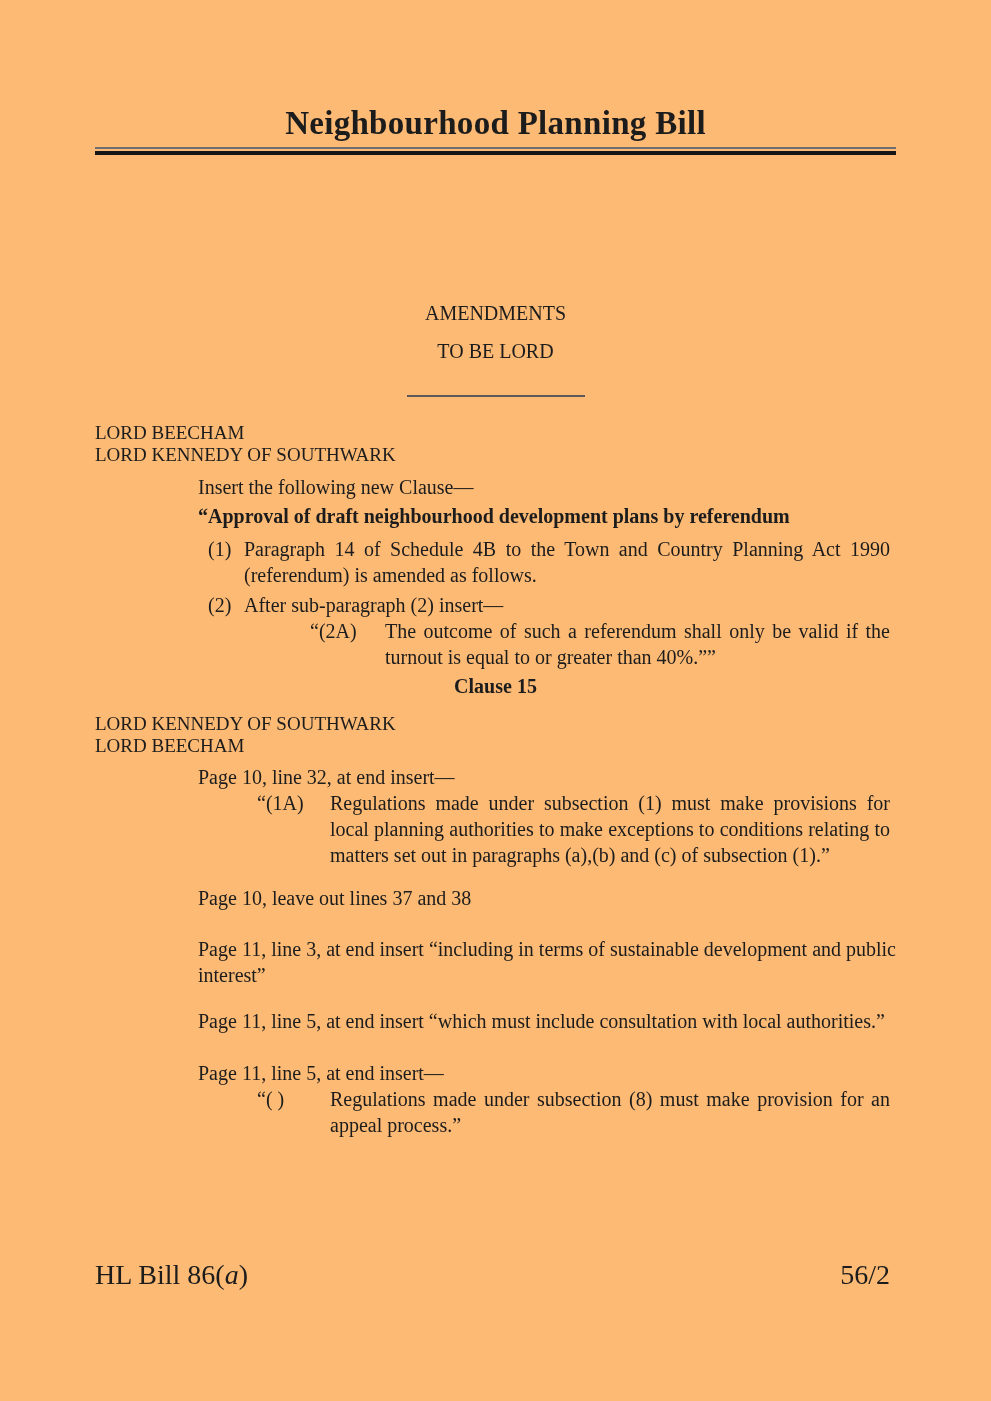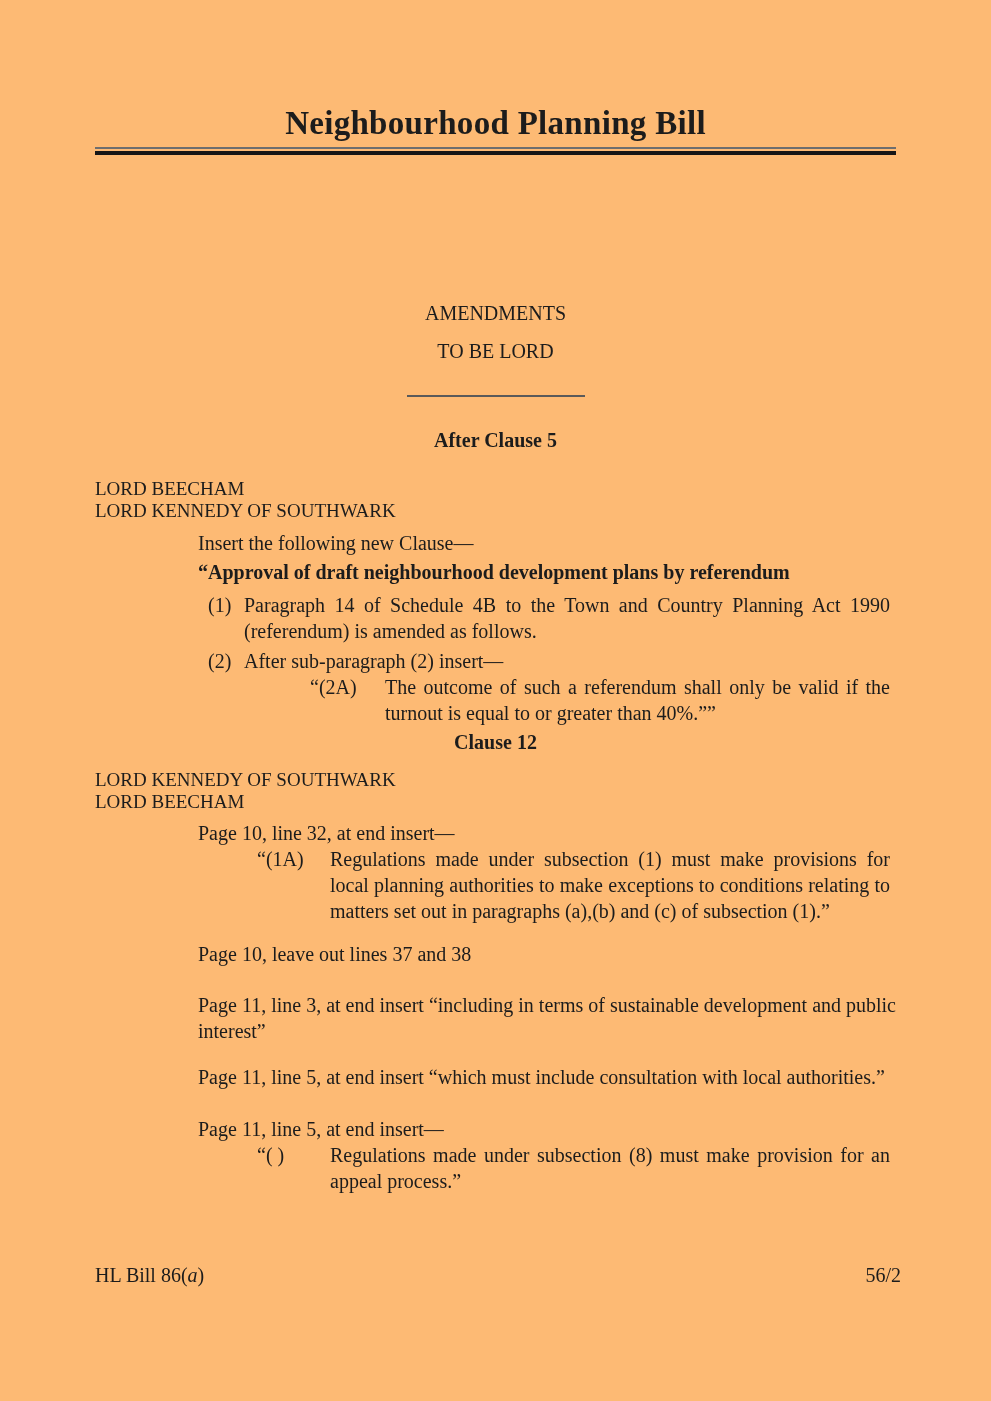--- a/index.html
+++ b/index.html
@@ -60,24 +60,24 @@
   .ss-text { flex: 1; text-align: justify; padding-right: 6px; }
   .ins { display: flex; margin-left: 162px; column-gap: 25px; }
   .ins-num { flex: none; width: 48px; }
   .ins-text { flex: 1; text-align: justify; padding-right: 6px; }
   .ins-deep { margin-left: 215px; }
   .ins-deep .ins-num { width: 50px; }
   .footer {
     position: absolute;
     top: 1262px;
     left: 95px;
-    right: 90px;
+    right: 101px;
     display: flex;
     justify-content: space-between;
-    font-size: 20px;
+    font-size: 28px;
     line-height: 26px;
   }
   .footer i { font-style: italic; }
   .mt3  { margin-top: 3px; }
   .mt4  { margin-top: 4px; }
   .mt7  { margin-top: 7px; }
   .mt8  { margin-top: 8px; }
   .mt14 { margin-top: 14px; }
   .mt17 { margin-top: 17px; }
   .mt20 { margin-top: 20px; }
@@ -93,21 +93,20 @@
   <h1 class="title">Neighbourhood Planning Bill</h1>
   <div class="double-rule"></div>
 
   <div class="preamble">
     <div>AMENDMENTS</div>
     <div>TO BE LORD</div>
   </div>
 
   <div class="mid-rule"></div>
 
-  <div class="cross-heading mt30">After Clause 5</div>
 
   <div class="sponsors mt25">
     <div>LORD BEECHAM</div>
     <div>LORD KENNEDY OF SOUTHWARK</div>
   </div>
 
   <p class="body-para mt8">Insert the following new Clause—</p>
 
   <p class="body-para new-clause-title mt3">“Approval of draft neighbourhood development plans by referendum</p>
 
@@ -119,21 +118,21 @@
   <div class="subsection mt4">
     <span class="ss-num">(2)</span>
     <span class="ss-text">After sub-paragraph (2) insert—</span>
   </div>
 
   <div class="ins ins-deep">
     <span class="ins-num">“(2A)</span>
     <span class="ins-text">The outcome of such a referendum shall only be valid if the turnout is equal to or greater than 40%.””</span>
   </div>
 
-  <div class="cross-heading mt3">Clause 12</div>
+  <div class="cross-heading mt3">Clause 15</div>
 
   <div class="sponsors mt14">
     <div>LORD KENNEDY OF SOUTHWARK</div>
     <div>LORD BEECHAM</div>
   </div>
 
   <p class="body-para mt7">Page 10, line 32, at end insert—</p>
 
   <div class="ins">
     <span class="ins-num">“(1A)</span>

